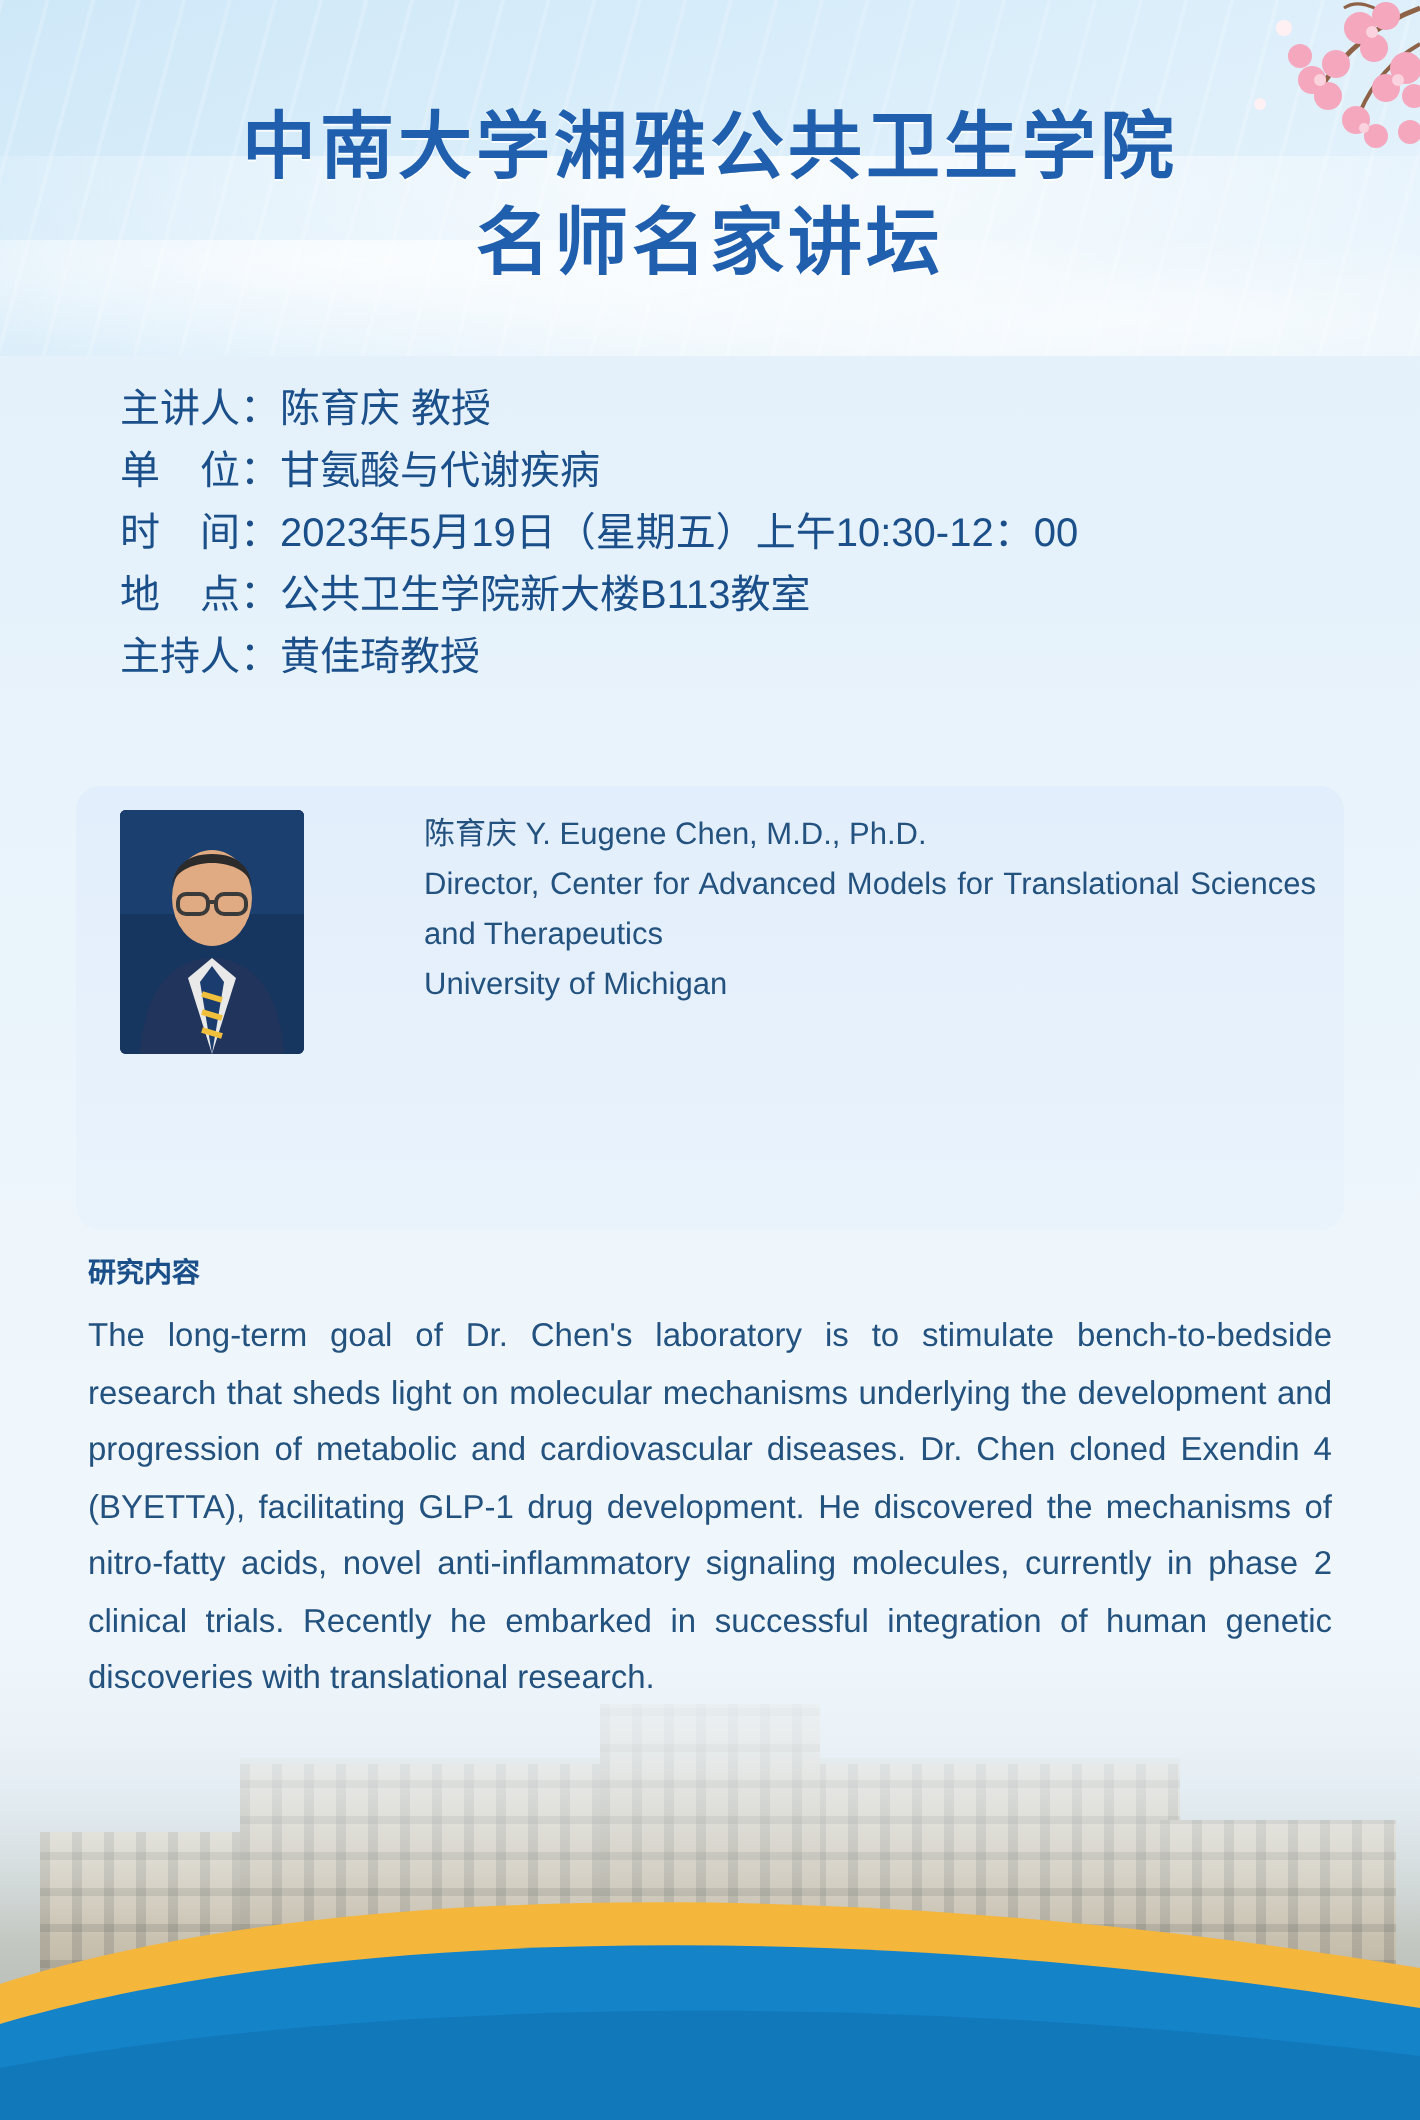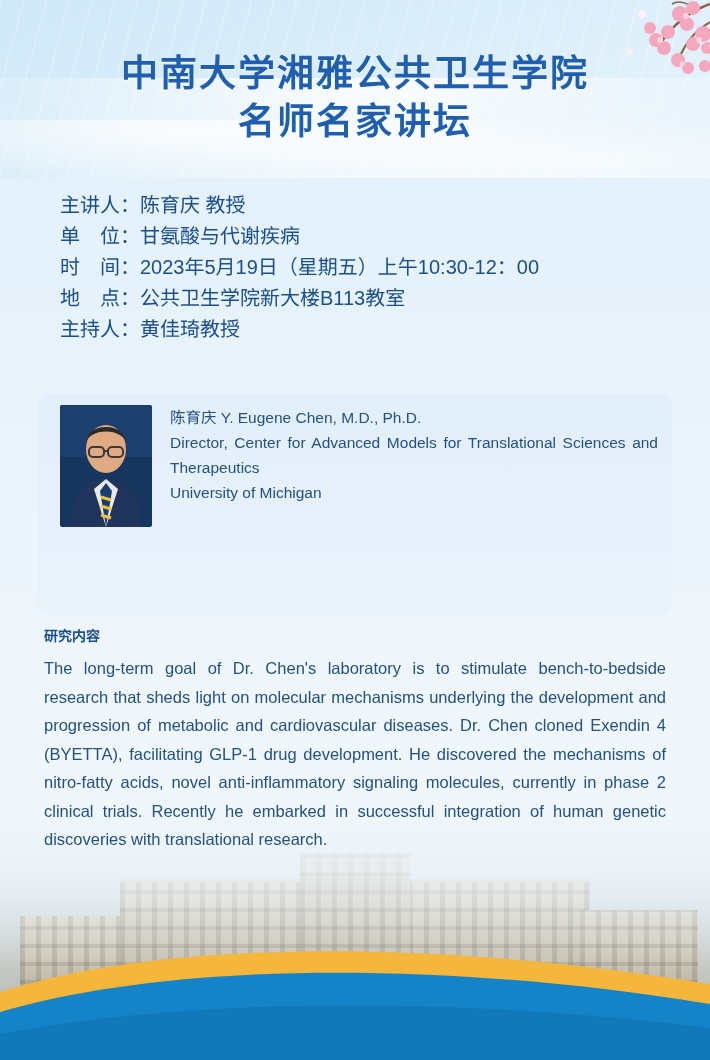--- a/index.html
+++ b/index.html
@@ -107,20 +107,21 @@
     text-align: center;
     font-size: 22px;
     font-weight: bold;
     color: #17508f;
     padding-top: 14px;
     letter-spacing: 1px;
   }
   .card-body {
     display: flex;
     padding: 12px 14px 0 22px;
+    gap: 42px;
   }
   .photo {
     width: 92px;
     height: 122px;
     flex: 0 0 92px;
     border-radius: 3px;
     overflow: hidden;
     background: #11305a;
     position: relative;
   }

